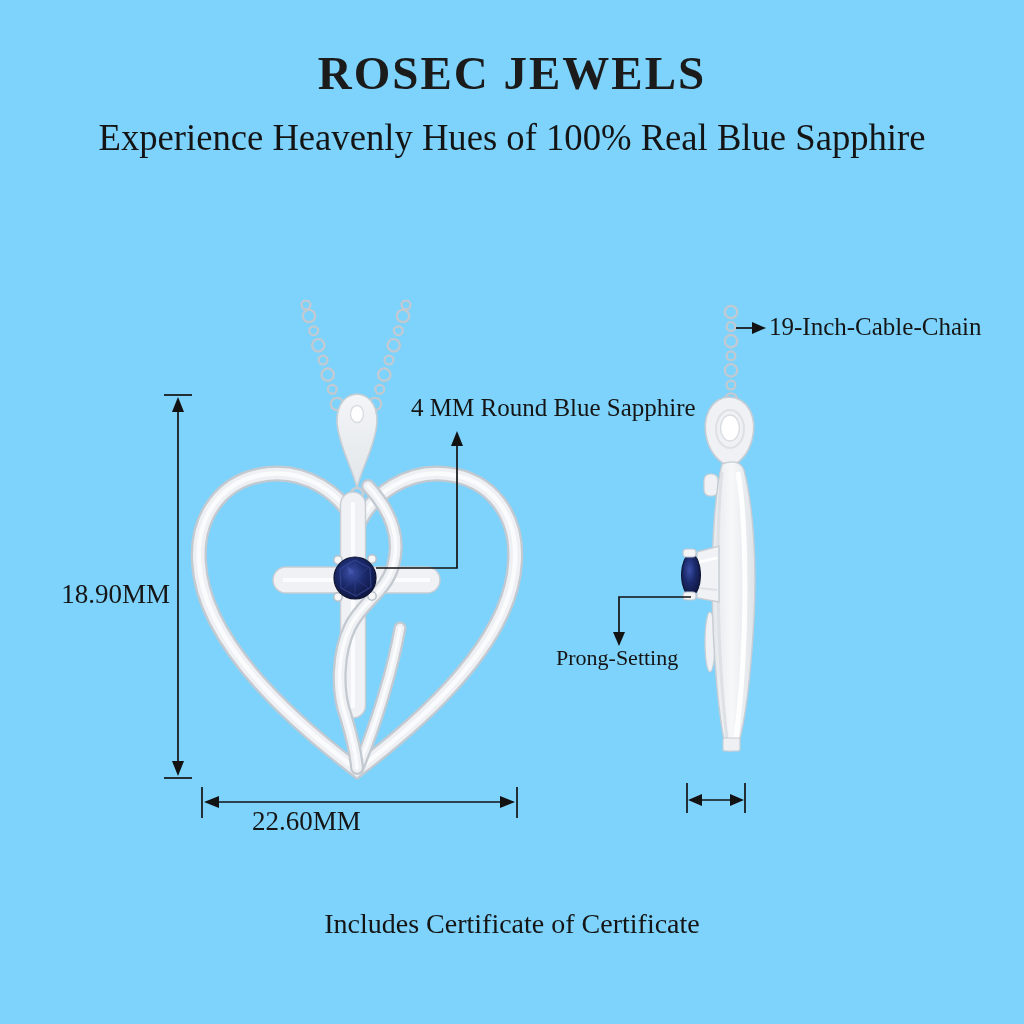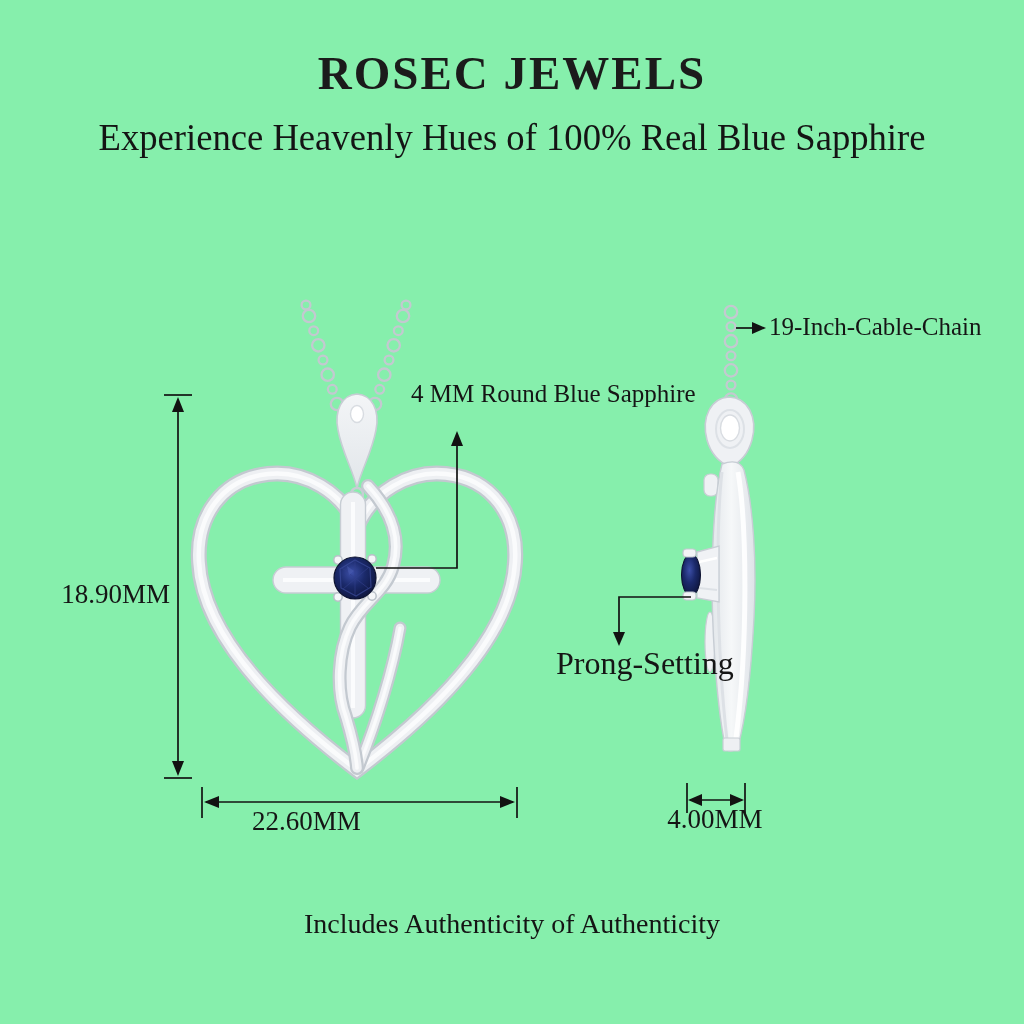--- a/index.html
+++ b/index.html
@@ -1,38 +1,38 @@
 <!DOCTYPE html>
 <html><head>
 <meta charset="utf-8">
 <style>
   html,body{margin:0;padding:0;background:#ffffff;}
   .page{
     position:relative;
     width:1024px;height:1024px;
-    background:#86efac;
+    background:#7dd3fc;
     font-family:"Liberation Serif","DejaVu Serif",serif;
     color:#151515;
     overflow:hidden;
   }
   .art{position:absolute;left:0;top:0;width:1024px;height:1024px;}
   .txt{position:absolute;white-space:nowrap;color:#151515;}
   .brand{
     left:0;right:0;top:46px;text-align:center;
     font-size:47px;font-weight:bold;letter-spacing:2px;color:#1b1b1b;
   }
   .tagline{
     left:0;right:0;top:116px;text-align:center;
     font-size:37px;font-weight:normal;color:#141414;
     transform:scaleX(0.99);
   }
-  .callout{font-size:25px;line-height:28px;}
+  .callout{font-size:25px;line-height:28px;margin-top:14px;}
   .stone-callout{left:411px;top:380px;}
   .chain-callout{left:769px;top:313px;font-size:25px;}
-  .prong-callout{left:556px;top:645px;font-size:32px;}
+  .prong-callout{left:556px;top:645px;font-size:22px;}
   .dim{font-size:27px;}
   .dim-height{left:58px;top:579px;width:112px;text-align:right;}
   .dim-width{left:252px;top:806px;width:200px;}
   .dim-depth{left:645px;top:804px;width:140px;text-align:center;}
   .footer-note{
     left:0;right:0;top:908px;text-align:center;font-size:28px;color:#141414;
   }
 </style>
 </head>
 <body>
@@ -209,16 +209,15 @@
 
   <div class="txt callout stone-callout">
     <div>4 MM Round Blue Sapphire</div>
   </div>
 
   <div class="txt chain-callout">19-Inch-Cable-Chain</div>
   <div class="txt prong-callout">Prong-Setting</div>
 
   <div class="txt dim dim-height">18.90MM</div>
   <div class="txt dim dim-width">22.60MM</div>
-  <div class="txt dim dim-depth">4.00MM</div>
-
-  <div class="txt footer-note">Includes Authenticity of Authenticity</div>
+
+  <div class="txt footer-note">Includes Certificate of Certificate</div>
 </div>
 
 </body></html>

